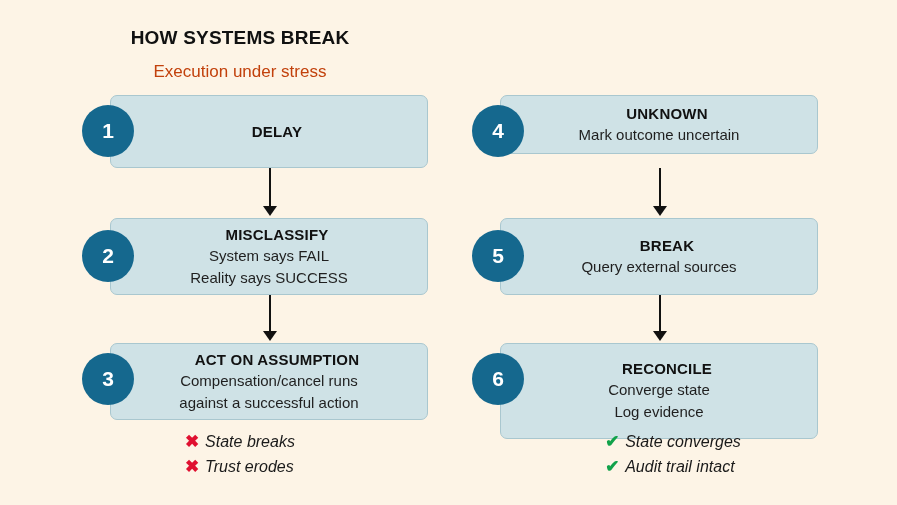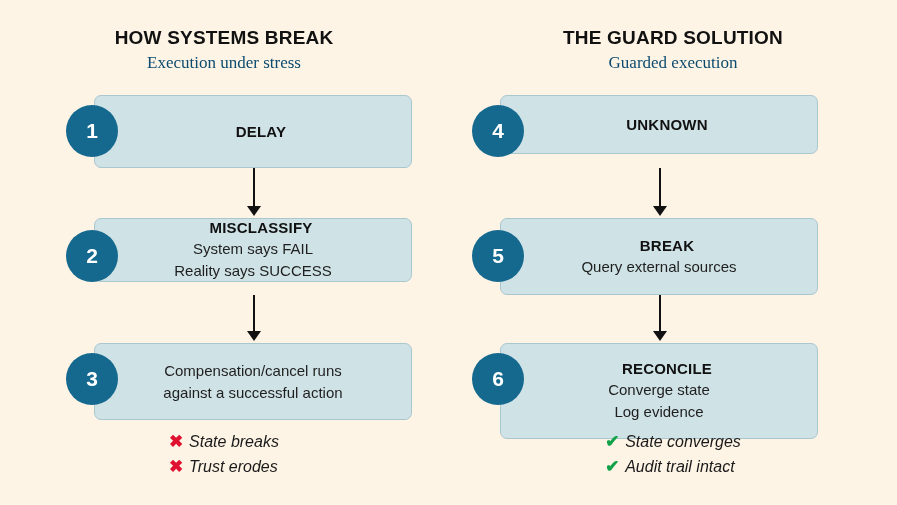--- a/index.html
+++ b/index.html
@@ -21,45 +21,44 @@
     height: 505px;
   }
 
   
   .column {
     position: absolute;
     top: 0;
     width: 448px;
     height: 505px;
   }
-  .column.left  { left: 0; }
+  .column.left  { left: 16px; }
   .column.right { left: 449px; }
 
   
   .col-header {
     position: absolute;
     left: 0;
     right: 0;
     top: 26px;
     text-align: center;
   }
   .col-title {
     font-size: 19px;
     font-weight: bold;
     letter-spacing: 0.2px;
     color: #111111;
     line-height: 24px;
   }
   .col-subtitle {
     font-size: 17px;
     font-weight: normal;
-    color: #0c4a6e;
+    color: #c2410c;
     line-height: 24px;
-    margin-top: 1px;
-    font-family: Liberation Serif, serif;
+    margin-top: 10px;
   }
 
   
   .step {
     position: absolute;
     left: 0;
     right: 0;
   }
   .step-box {
     position: absolute;
@@ -190,35 +189,36 @@
       </div>
       <div class="badge" style="top:105px;">
         <span>1</span>
       </div>
     </div>
 
     <div class="connector" style="top:168px; height:42px;"></div>
     <div class="arrowhead" style="top:206px;"></div>
 
     <div class="step">
-      <div class="step-box" style="top:218px; height:64px;">
+      <div class="step-box" style="top:218px; height:77px;">
         <div class="box-title">MISCLASSIFY</div>
         <div class="box-line">System says FAIL</div>
         <div class="box-line">Reality says SUCCESS</div>
       </div>
       <div class="badge" style="top:230px;">
         <span>2</span>
       </div>
     </div>
 
     <div class="connector" style="top:295px; height:40px;"></div>
     <div class="arrowhead" style="top:331px;"></div>
 
     <div class="step">
       <div class="step-box" style="top:343px; height:77px;">
+        <div class="box-title">ACT ON ASSUMPTION</div>
         <div class="box-line">Compensation/cancel runs</div>
         <div class="box-line">against a successful action</div>
       </div>
       <div class="badge" style="top:353px;">
         <span>3</span>
       </div>
     </div>
 
     <div class="outcomes">
       <div class="outcomes-inner">
@@ -229,28 +229,25 @@
         <div class="outcome-row">
           <span class="mark fail">✖</span>
           <span class="outcome-label">Trust erodes</span>
         </div>
       </div>
     </div>
   </div>
 
   <div class="column right">
 
-    <div class="col-header">
-      <div class="col-title">THE GUARD SOLUTION</div>
-      <div class="col-subtitle">Guarded execution</div>
-    </div>
 
     <div class="step">
       <div class="step-box" style="top:95px; height:59px;">
         <div class="box-title">UNKNOWN</div>
+        <div class="box-line">Mark outcome uncertain</div>
       </div>
       <div class="badge" style="top:105px;">
         <span>4</span>
       </div>
     </div>
 
     <div class="connector" style="top:168px; height:42px;"></div>
     <div class="arrowhead" style="top:206px;"></div>
 
     <div class="step">

